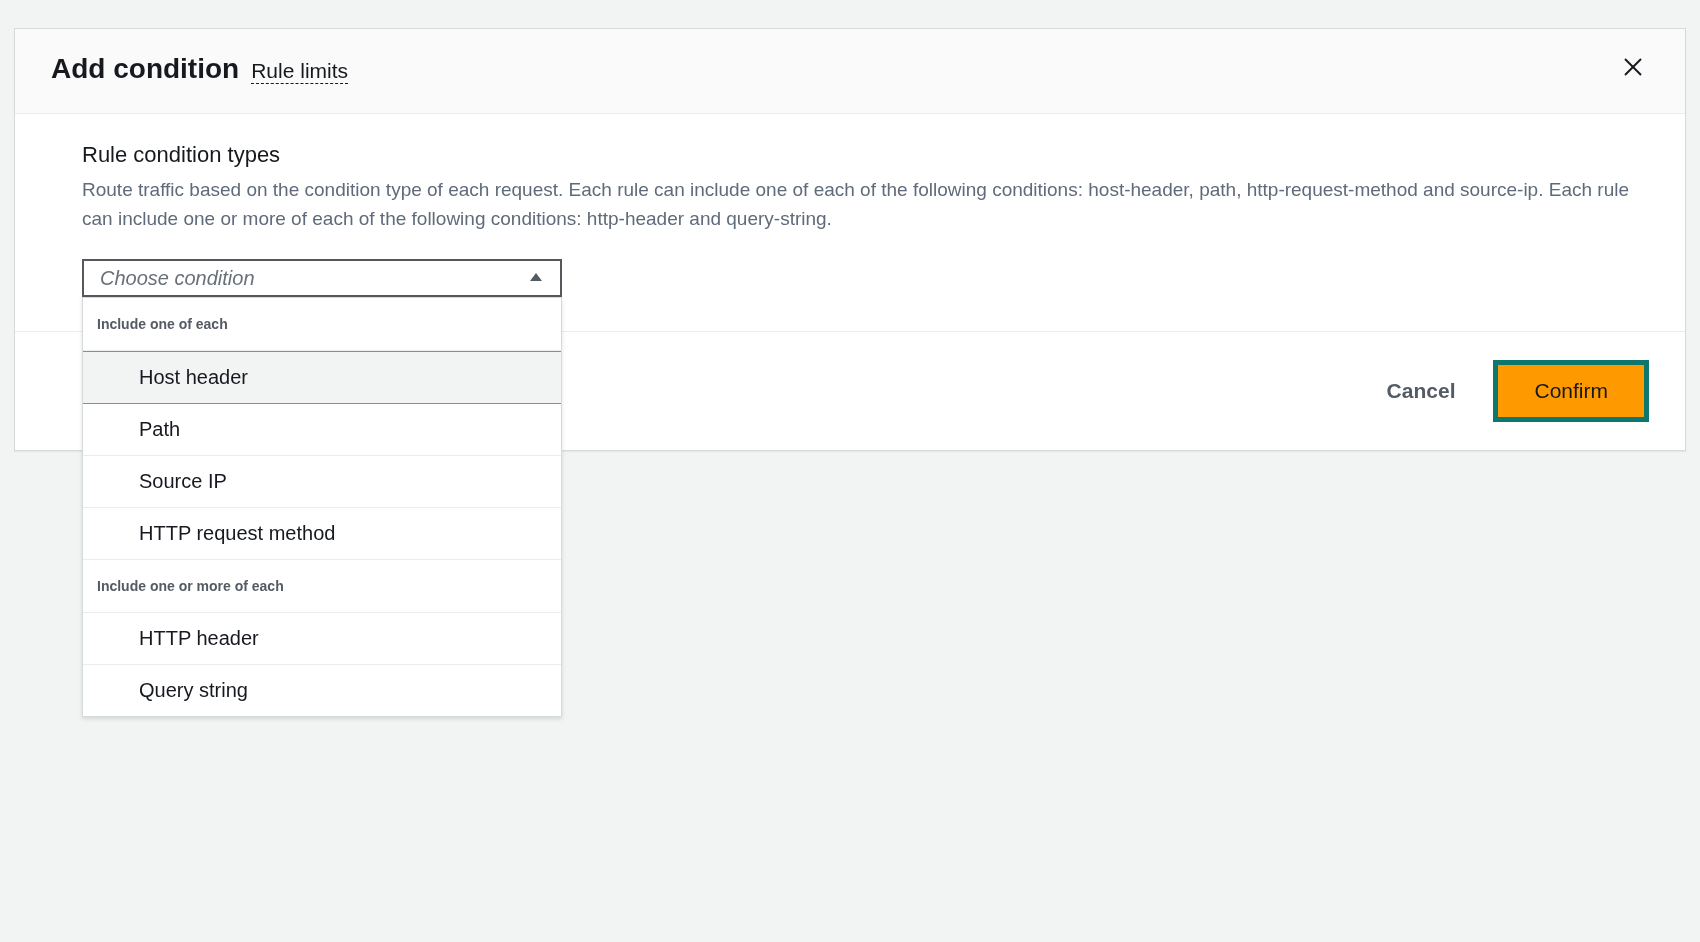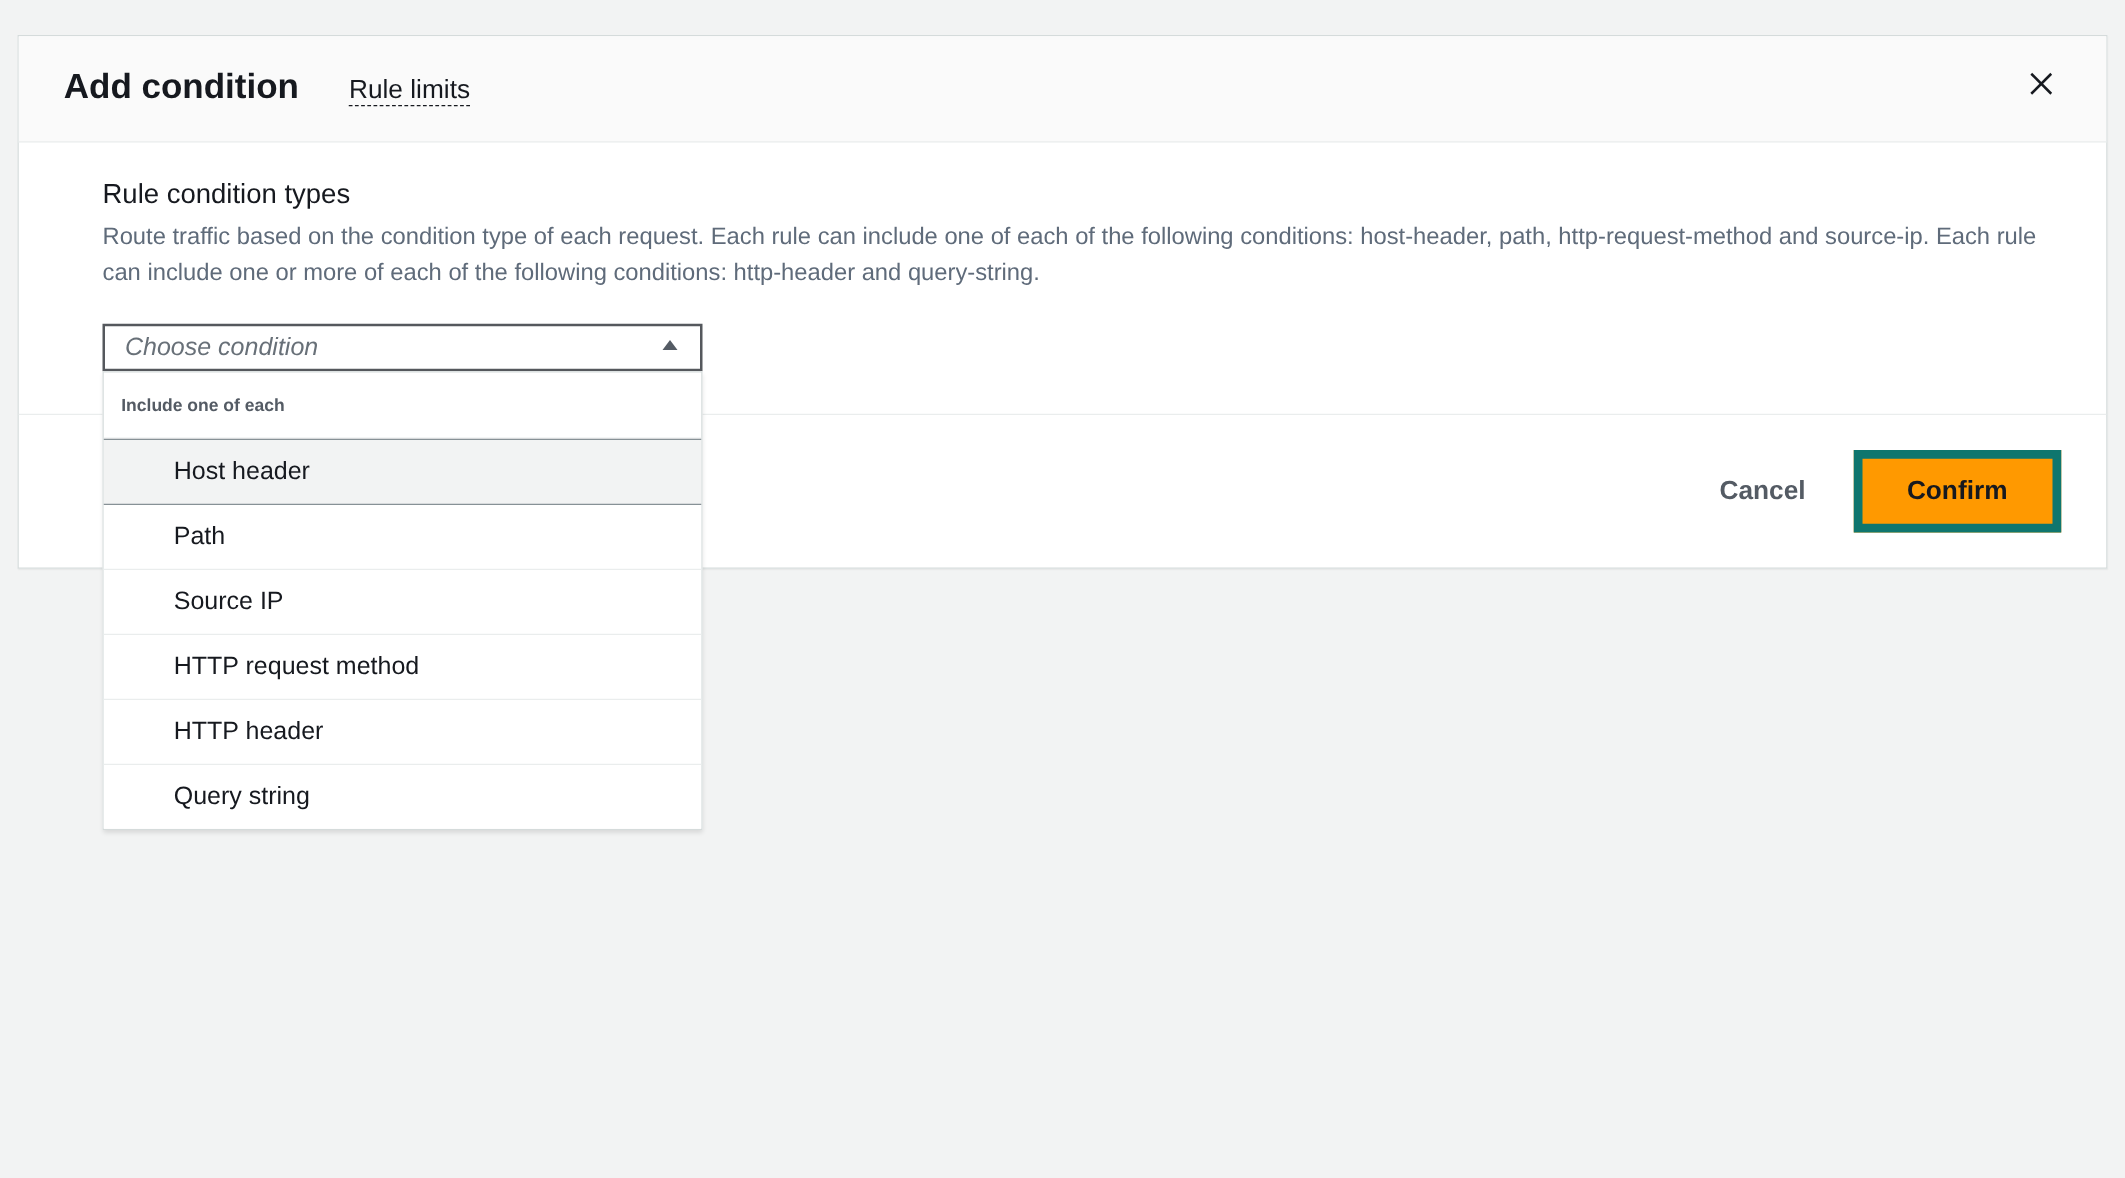--- a/index.html
+++ b/index.html
@@ -24,21 +24,21 @@
       display: flex;
       align-items: center;
       justify-content: space-between;
       padding: 24px 36px 28px 36px;
       background: #fafafa;
       border-bottom: 1px solid #eaeded;
     }
     .modal-header-left {
       display: flex;
       align-items: baseline;
-      gap: 40px;
+      gap: 12px;
     }
     .modal-title {
       font-size: 28px;
       font-weight: 700;
       color: #16191f;
     }
     .rule-limits {
       font-size: 21px;
       color: #16191f;
       border-bottom: 1px dashed #16191f;
@@ -149,24 +149,24 @@
       font-size: 21px;
       font-weight: 700;
       color: #545b64;
       background: none;
       border: none;
       cursor: pointer;
       padding: 12px 8px;
     }
     .btn-confirm {
       font-size: 21px;
-      font-weight: 700;
+      font-weight: 400;
       color: #16191f;
       background: #ff9900;
-      border: 7px solid #0f766e;
+      border: 5px solid #0f766e;
       cursor: pointer;
       padding: 14px 36px;
     }
   </style>
 </head>
 <body>
 
 <div class="modal">
   <div class="modal-header">
     <div class="modal-header-left">
@@ -196,20 +196,21 @@
             </svg>
         </span>
       </div>
 
       <div class="dropdown">
         <div class="dropdown-group-label">Include one of each</div>
         <div class="dropdown-option highlighted">Host header</div>
         <div class="dropdown-option">Path</div>
         <div class="dropdown-option">Source IP</div>
         <div class="dropdown-option">HTTP request method</div>
+        <div class="dropdown-group-label">Include one or more of each</div>
         <div class="dropdown-option">HTTP header</div>
         <div class="dropdown-option">Query string</div>
       </div>
     </div>
   </div>
 
   <div class="modal-footer">
     <button class="btn-cancel">Cancel</button>
     <button class="btn-confirm">Confirm</button>
   </div>

